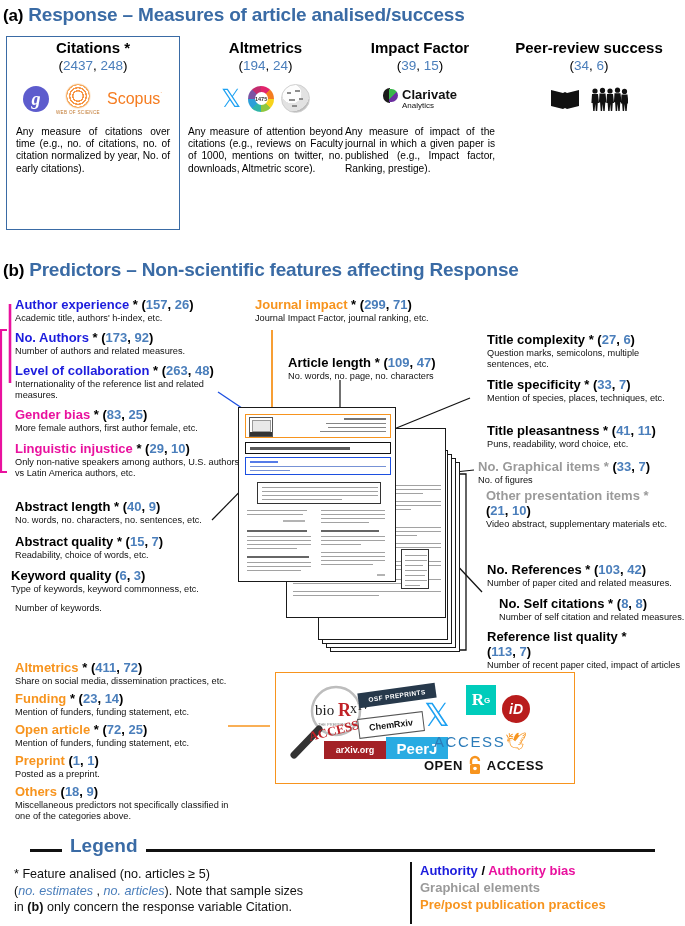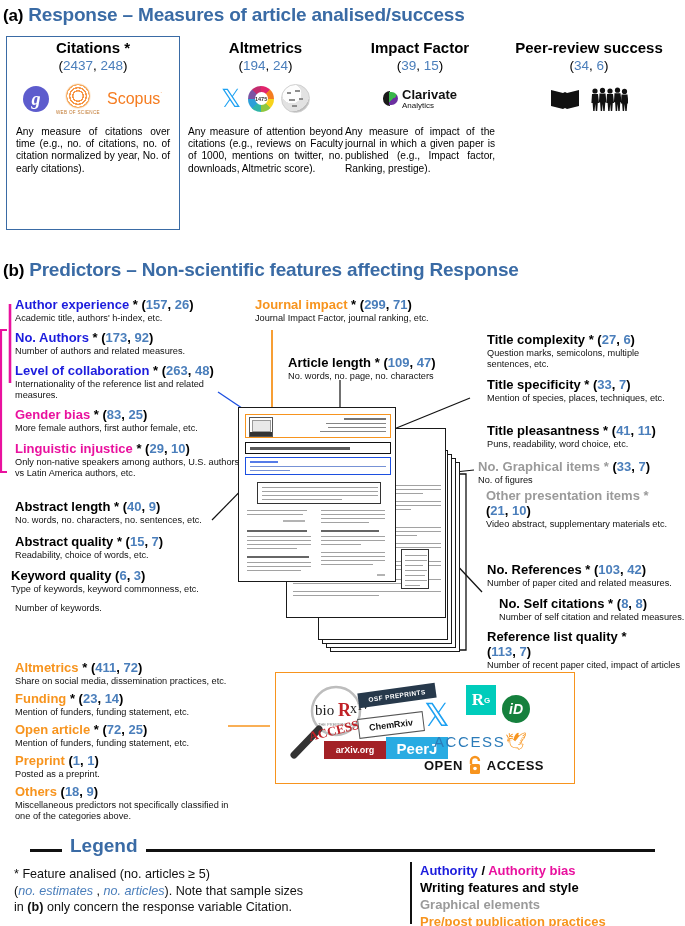--- a/index.html
+++ b/index.html
@@ -45,21 +45,21 @@
   .lg-twitter{color:#1da1f2;font-size:25px;line-height:1;}
   .lg-alt{width:26px;height:26px;border-radius:50%;
     background:conic-gradient(#e2246c 0 12%,#f47c20 12% 25%,#f7d31c 25% 37%,#8fc740 37% 50%,#2fb5a8 50% 62%,#2c9fd9 62% 75%,#7b53a3 75% 88%,#c32c6e 88% 100%);
     display:flex;align-items:center;justify-content:center;position:relative;}
   .lg-alt::before{content:"";position:absolute;width:13px;height:13px;border-radius:50%;background:#fff;}
   .lg-alt span{position:relative;font-size:5.5px;font-weight:bold;color:#333;}
   .lg-wiki{width:27px;height:27px;border-radius:50%;
     background:radial-gradient(circle at 36% 32%,#fdfdfd 0 38%,#e2e2e2 39% 70%,#bdbdbd 71% 100%);
     border:1px solid #cfcfcf;overflow:hidden;position:relative;}
   .lg-wiki i{position:absolute;background:#8d8d8d;display:block;}
-  .lg-clar{display:flex;align-items:center;gap:4px;}
+  .lg-clar{display:flex;align-items:flex-start;gap:4px;}
   .lg-clar-mark{width:15px;height:15px;position:relative;}
   .lg-clar-mark .c1{position:absolute;left:0;top:0;width:7px;height:15px;background:#1a1a1a;border-radius:7px 0 0 7px;}
   .lg-clar-mark .c2{position:absolute;left:6px;top:1px;width:9px;height:13px;background:linear-gradient(135deg,#39b54a 0 50%,#6b2fa0 50% 100%);border-radius:0 7px 7px 0;}
   .lg-clar-txt b{font-size:13px;font-weight:bold;display:block;line-height:1;color:#111;}
   .lg-clar-txt s{font-size:8px;text-decoration:none;display:block;color:#111;}
   .lg-book{width:30px;height:24px;position:relative;}
 
   
   #panel-b-title{left:3px;top:259px;}
 
@@ -521,21 +521,21 @@
         <span>PeerJ</span>
       </div>
 
     <div class="oa-logo" style="left:148px;top:26px;color:#1da1f2;font-size:32px;line-height:1;">𝕏</div>
 
     <div class="tag" style="left:190px;top:12px;width:30px;height:30px;background:#00ccbb;">
       <span style="font-family:'Liberation Serif',serif;font-size:17px;">R</span>
         <sup style="font-size:8px">G</sup>
     </div>
 
-    <div class="tag" style="left:226px;top:22px;width:28px;height:28px;border-radius:50%;background:#15803d;font-size:14px;font-style:italic;">
+    <div class="tag" style="left:226px;top:22px;width:28px;height:28px;border-radius:50%;background:#b91c1c;font-size:14px;font-style:italic;">
         <span>iD</span>
       </div>
 
     <div class="oa-logo" style="left:158px;top:58px;color:#2b7bb9;font-size:15px;letter-spacing:1.6px;">
       <span>ACCESS</span><span style="color:#f7941e;font-size:17px;">🕊</span>
     </div>
 
     <div class="oa-logo" style="left:148px;top:82px;display:flex;align-items:center;gap:4px;font-weight:bold;font-size:13px;letter-spacing:.5px;color:#111;">
       <span>OPEN</span>
       <svg width="16" height="20" viewBox="0 0 16 20">
@@ -554,18 +554,17 @@
     <div><span>* Feature analised (no. articles ≥ 5)</span></div>
     <div><span>(</span><i>no. estimates</i><span> , </span><i>no. articles</i><span>). Note that sample sizes</span></div>
     <div><span>in </span><b>(b)</b><span> only concern the response variable Citation.</span></div>
   </div>
 
   <div id="legend-divider"></div>
   <div id="legend-cats">
     <div class="legcat">
       <span style="color:#1c1cdd">Authority</span><span style="color:#000"> / </span><span style="color:#e9119e">Authority bias</span>
     </div>
-    <div class="legcat" style="color:#000">Writing features and style</div>
     <div class="legcat" style="color:#9a9a9a">Graphical elements</div>
     <div class="legcat" style="color:#f7941e">Pre/post publication practices</div>
   </div>
 
 </div>
 
 </body></html>

